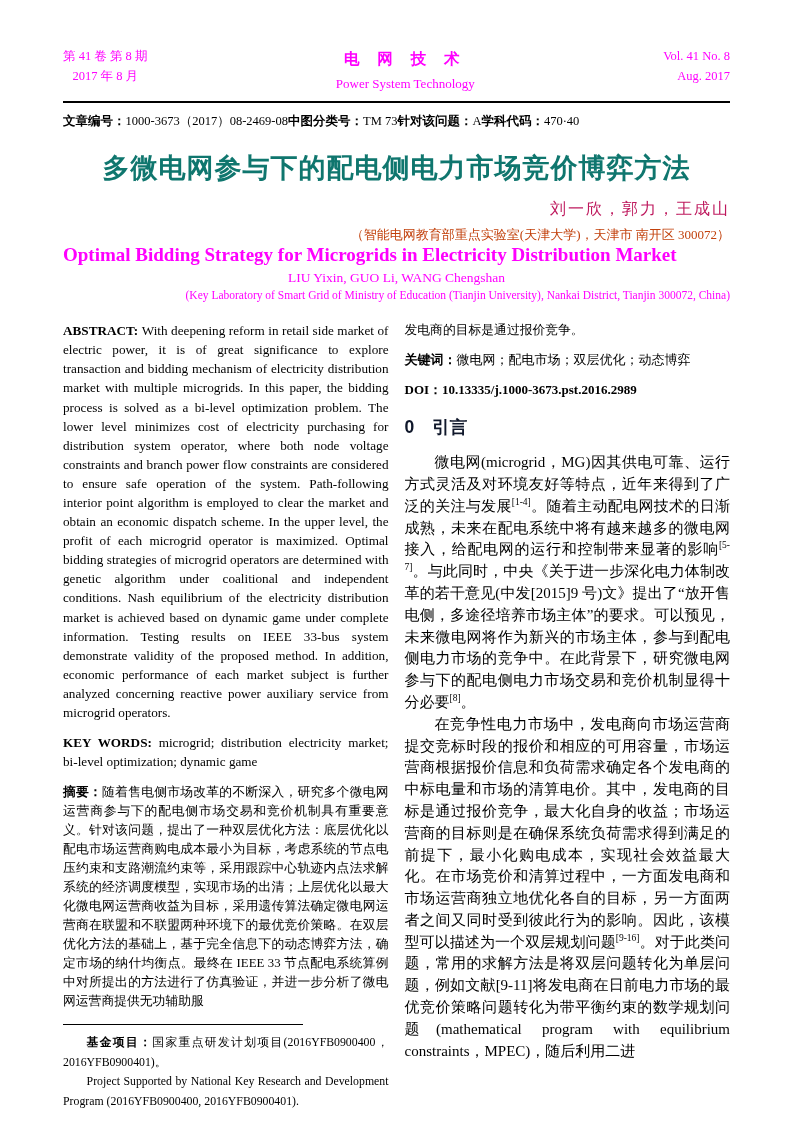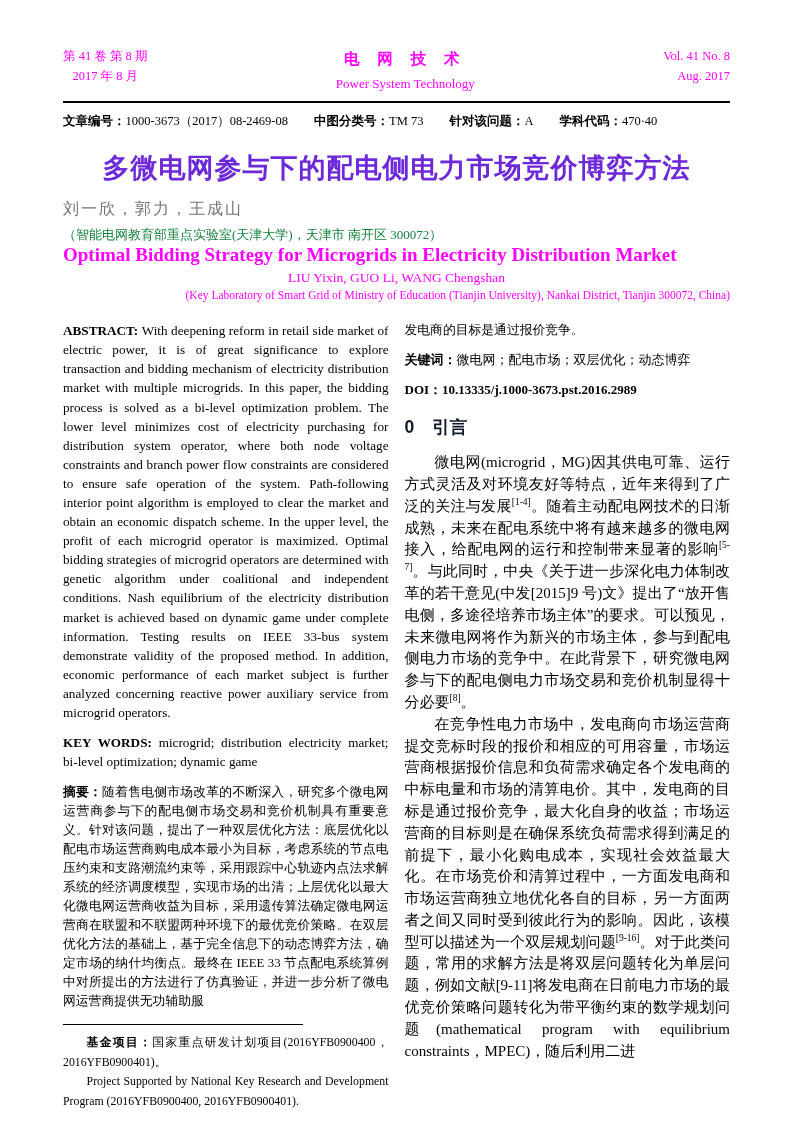--- a/index.html
+++ b/index.html
@@ -12,27 +12,27 @@
   
   .jheader { display:flex; justify-content:space-between; align-items:flex-start; color:#FF00FF; }
   .jh-col { line-height:1.62; font-size:12.5px; }
   .jh-left  { text-align:center; }
   .jh-right { text-align:right; }
   .jh-center{ text-align:center; }
   .jname-cn { font-size:15.5px; font-weight:700; letter-spacing:7px; font-family:"Liberation Serif", serif; }
   .jname-en { font-size:13px; margin-top:2px; }
   .header-rule { height:2px; background:#000; margin-top:7px; }
   
-  .meta-line { display:flex; gap:26px; margin-top:10px; font-size:12.5px; white-space:nowrap; }
+  .meta-line { display:flex; margin-top:10px; font-size:12.5px; white-space:nowrap; }
   .meta-label { font-weight:700; }
   
-  .title-cn { color:#6d28d9; text-align:center; font-family:Liberation Serif, serif;
+  .title-cn { color:#0f766e; text-align:center; font-family:Liberation Serif, serif;
               font-weight:700; font-size:27px; letter-spacing:1px; margin-top:20px; }
-  .authors-cn { color:#737373; text-align:left; font-size:16px; margin-top:13px; letter-spacing:2px; }
-  .affil-cn   { color:#15803d; text-align:left; font-size:13px; margin-top:6px; }
+  .authors-cn { color:#be185d; text-align:right; font-size:16px; margin-top:13px; letter-spacing:2px; }
+  .affil-cn   { color:#c2410c; text-align:right; font-size:13px; margin-top:6px; }
   .title-en   { color:#FF00FF; text-align:left; font-weight:700; font-size:19px; }
   .authors-en { color:#FF00FF; text-align:center; font-size:13.5px; margin-top:4px; }
   .affil-en   { color:#FF00FF; text-align:right; font-size:11.5px; margin-top:3px; }
   
   .columns { display:flex; gap:16px; margin-top:20px; }
   .col { flex:1; min-width:0; }
   .abstract-en { font-size:13.2px; line-height:19.1px; text-align:justify; }
   .lead-label  { font-weight:700;margin-top:44px; }
   .keywords-en { font-size:13.2px; line-height:19.1px; text-align:justify; margin-top:11px; }
   .abstract-cn { font-size:12.8px; line-height:19px; text-align:justify; margin-top:12px; }

